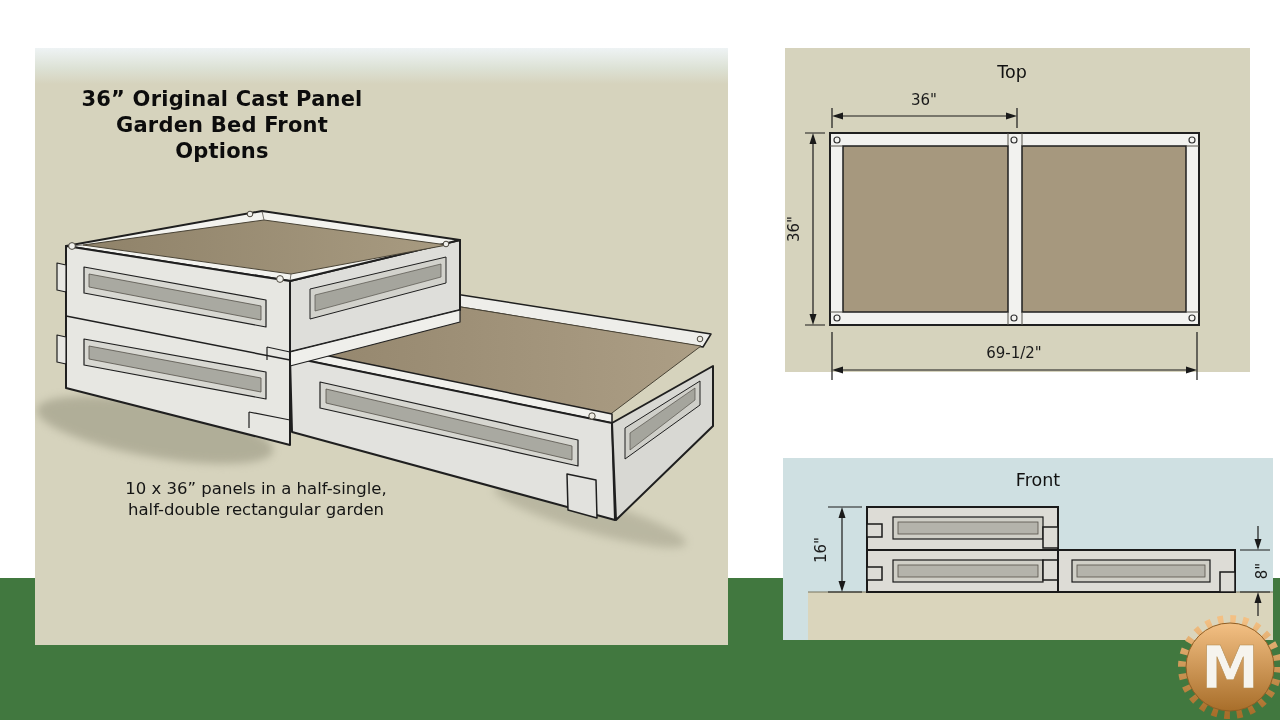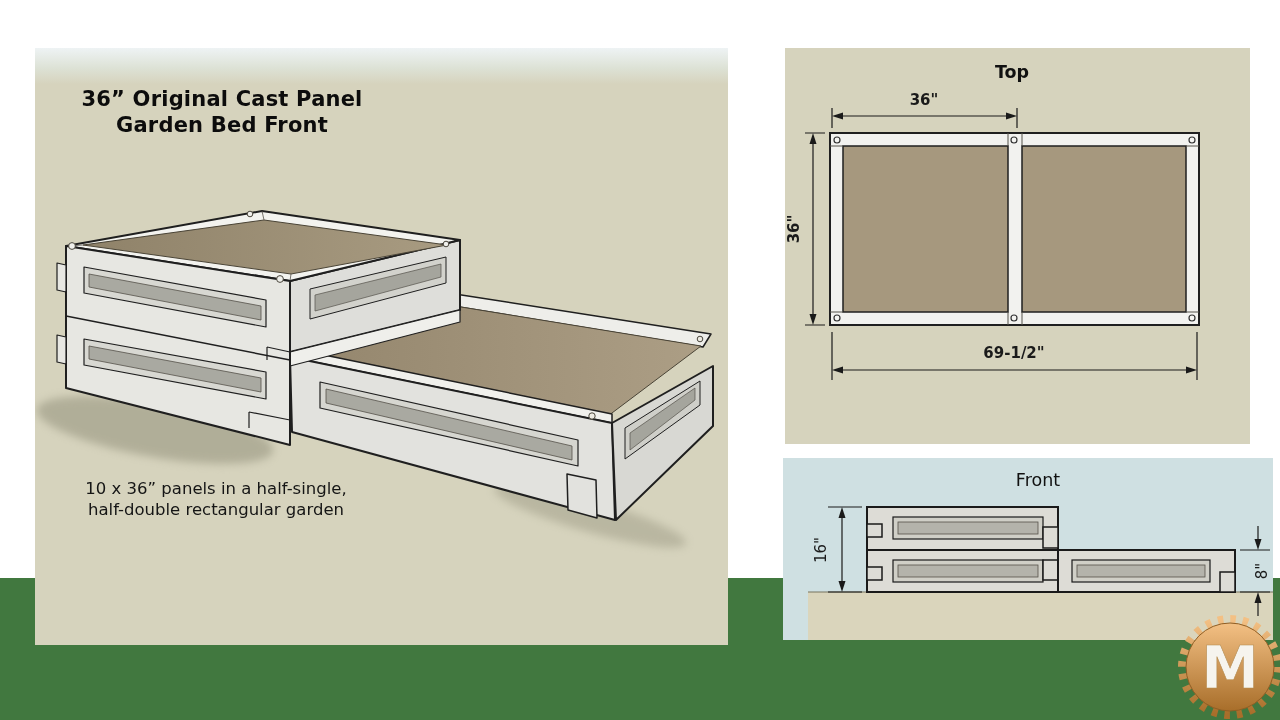--- a/index.html
+++ b/index.html
@@ -9,45 +9,46 @@
   }
   .green-strip{position:absolute;left:0;top:578px;width:1280px;height:142px;background:#41783f;}
 
   
   .left-panel{position:absolute;left:35px;top:48px;width:693px;height:597px;background:#d6d3bd;}
   .left-panel .header-fade{position:absolute;left:0;top:0;width:100%;height:36px;
     background:linear-gradient(#eef3f4 0%,#dde2d6 55%,#d6d3bd 100%);}
   .slide-title{position:absolute;left:4px;top:38px;width:366px;text-align:center;
     font-weight:bold;font-size:21px;line-height:26px;color:#0c0c0c;letter-spacing:0.2px;}
   .slide-caption{position:absolute;left:0px;top:430px;width:362px;text-align:center;
-    font-size:16.5px;line-height:21px;color:#151515;}
+    font-size:16.5px;line-height:21px;color:#151515;padding-left:40px;}
   .illus{position:absolute;left:0;top:0;}
 
   
-  .top-view-panel{position:absolute;left:785px;top:48px;width:465px;height:396px;background:#d6d3bd;font-weight:bold;}
+  .top-view-panel{position:absolute;left:785px;top:48px;width:465px;height:324px;background:#d6d3bd;}
   .front-view-panel{position:absolute;left:783px;top:458px;width:465px;height:182px;background:#cfe0e2;padding-left:25px;}
   svg{display:block;}
   text{font-family:"DejaVu Sans","Liberation Sans",sans-serif;}
   .view-title{font-size:17.5px;fill:#111;}
   .dim-text{font-size:15px;fill:#1a1a1a;}
 
   
   .logo{position:absolute;left:1176px;top:614px;width:110px;height:106px;}
 </style>
 </head>
 <body>
 
 <div class="green-strip"></div>
 
 <div class="left-panel">
   <div class="header-fade"></div>
 
   <div class="slide-title">
     <div>36” Original Cast Panel</div>
     <div>Garden Bed Front</div>
+    <div>Options</div>
   </div>
 
   <svg class="illus" width="715" height="597" viewBox="0 0 715 597">
     <defs>
       <linearGradient id="soilS" x1="0" y1="0" x2="1" y2="0">
         <stop offset="0" stop-color="#8f8269"></stop>
           <stop offset="1" stop-color="#a89b81"></stop>
       </linearGradient>
       <linearGradient id="soilR" x1="0" y1="0" x2="1" y2="0">
         <stop offset="0" stop-color="#93856c"></stop>

